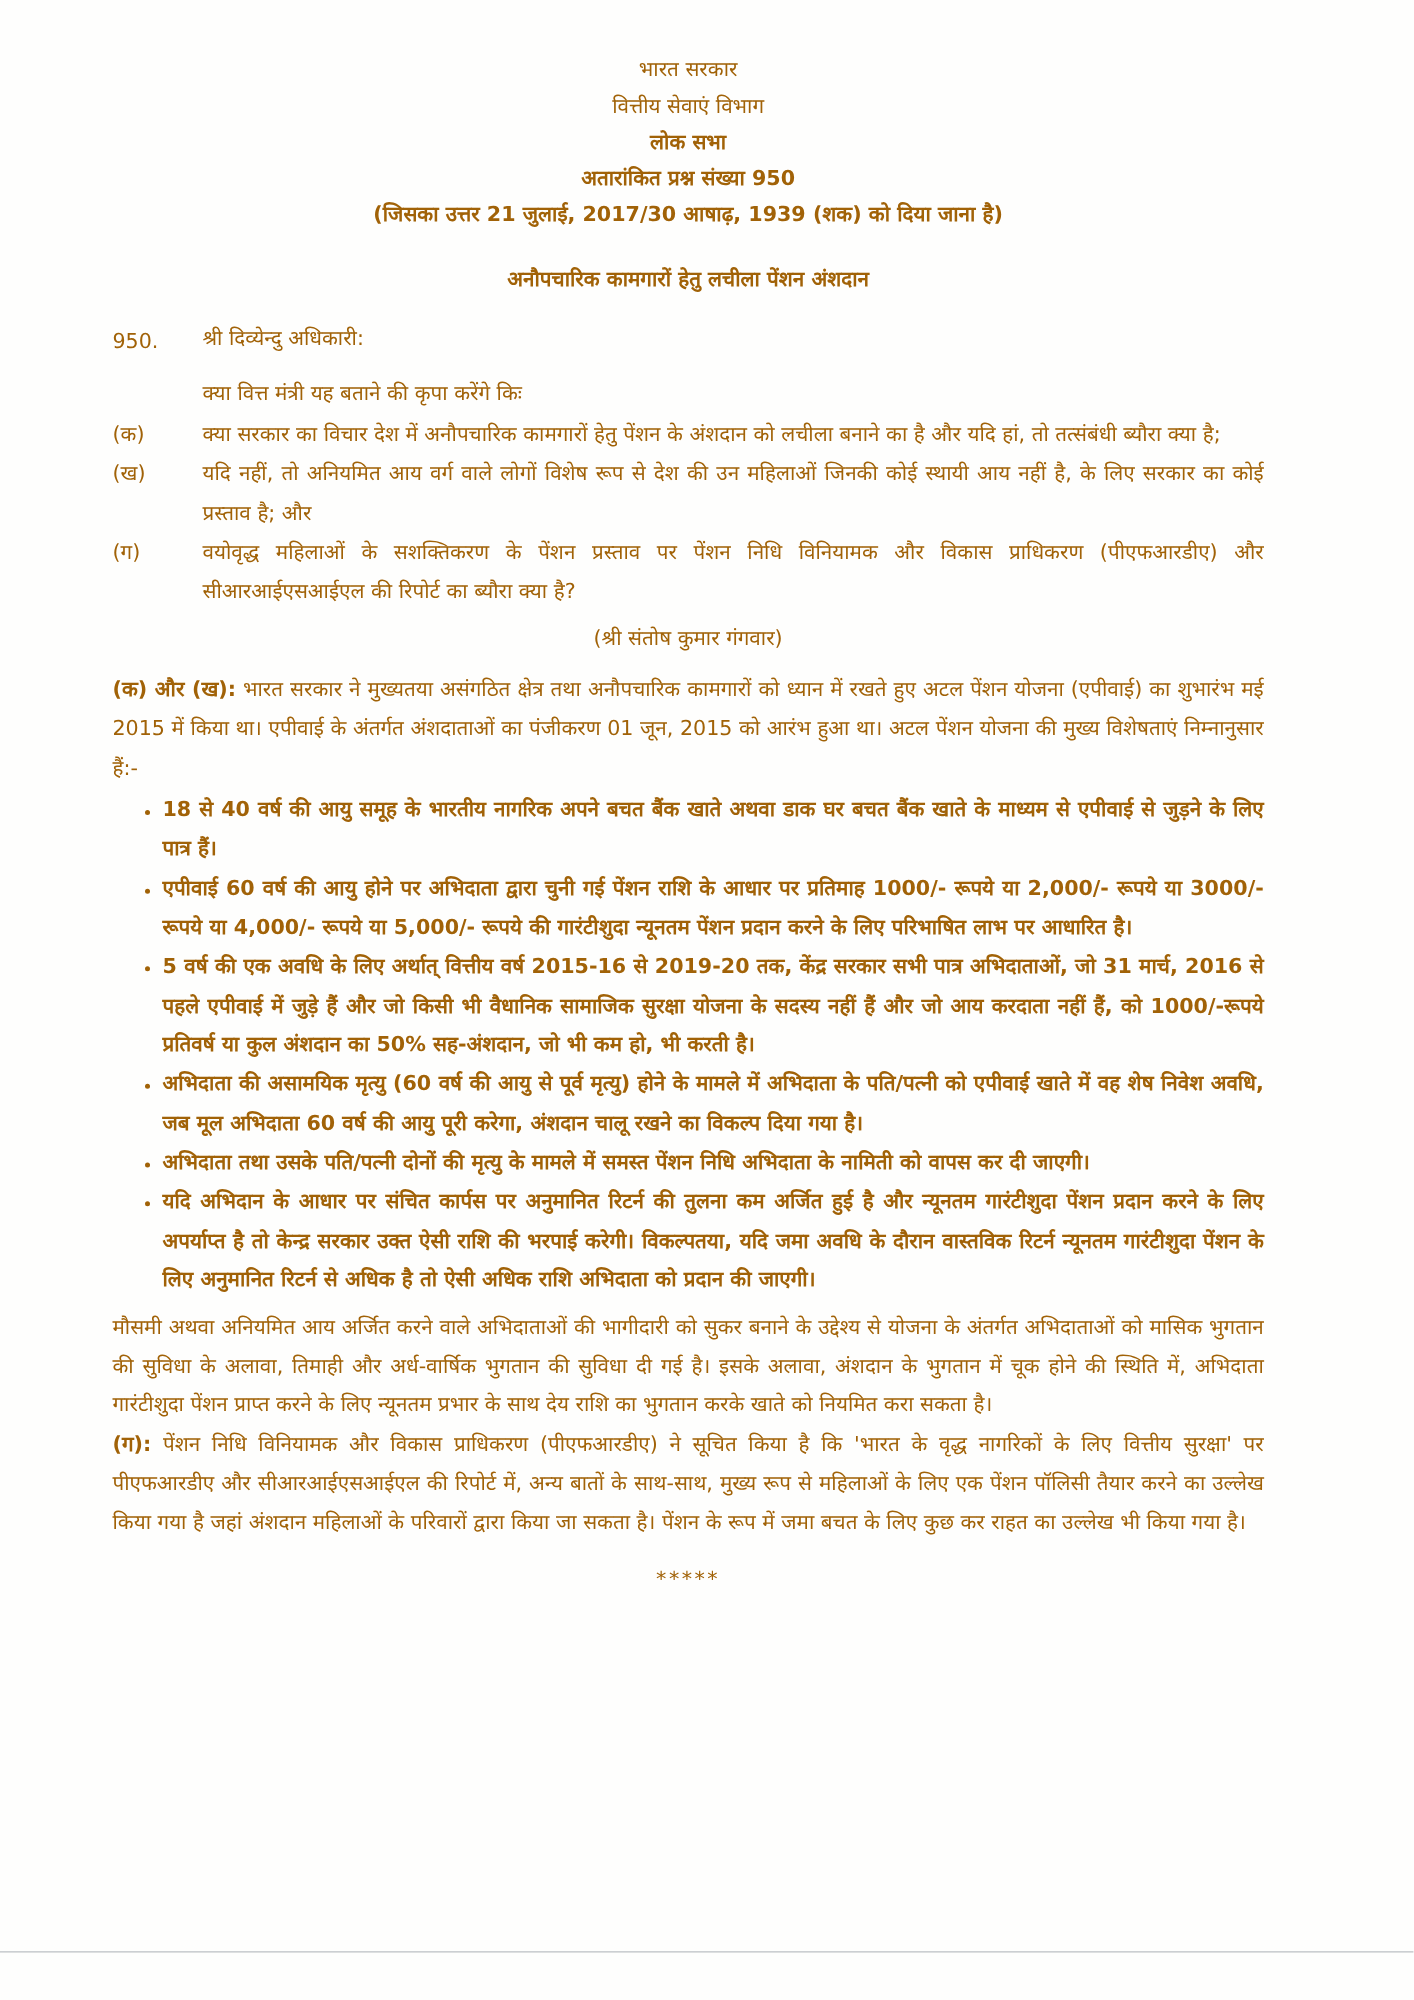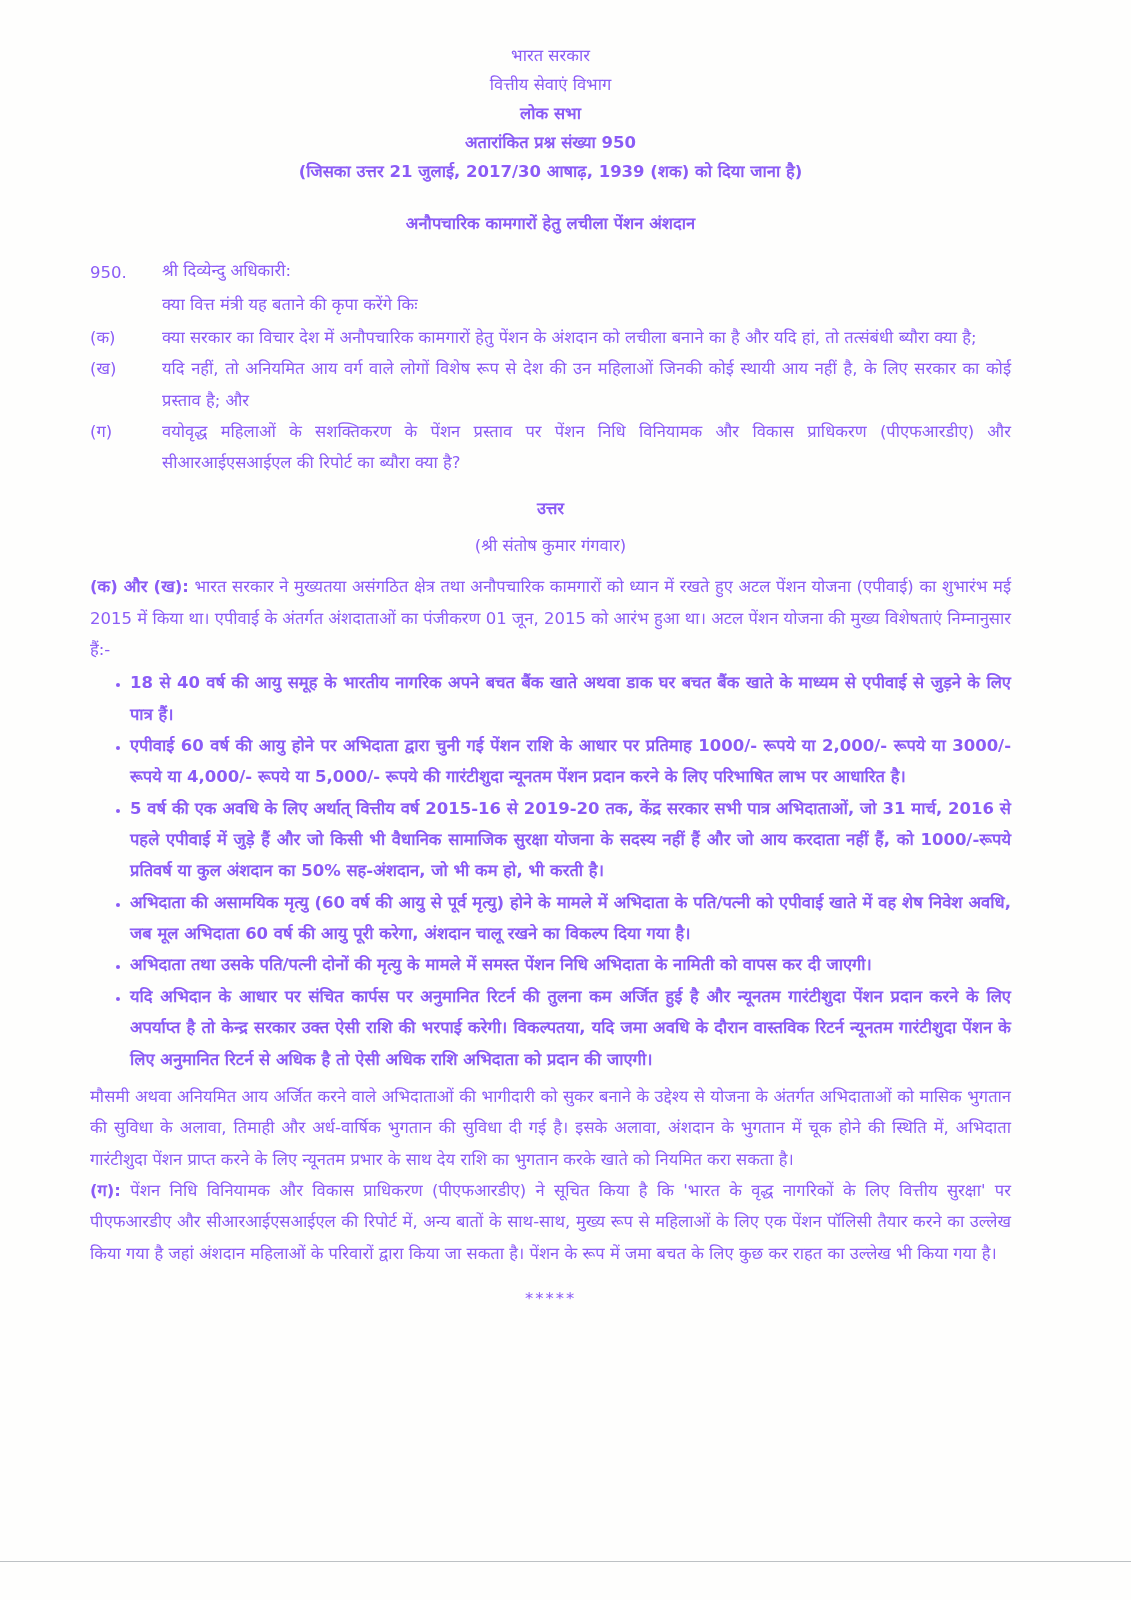--- a/index.html
+++ b/index.html
@@ -1,41 +1,41 @@
 <!DOCTYPE html>
 <html lang="hi"><head>
 <meta charset="utf-8">
 <style>
   * { margin: 0; padding: 0; box-sizing: border-box; }
   html, body { background: #ffffff; }
   .page {
     width: 1131px;
     height: 1600px;
     background: #fefefdff;
-    color: #8b5cf6;
+    color: #a16207;
     font-family: "DejaVu Sans", "Liberation Sans", sans-serif;
     font-size: 16.5px;
     line-height: 1.9;
     padding: 42px 120px 0 90px;
     position: relative;
     overflow: hidden;
   }
   .doc-header { text-align: center; margin-bottom: 16px; }
   .doc-header div { line-height: 1.75; }
   .hdr-bold { font-weight: bold; }
   .hdr-subject { font-weight: bold; margin-top: 24px; }
 
   .q-row {
     display: grid;
     grid-template-columns: 72px 1fr;
     column-gap: 0;
     align-items: start;
   }
   .q-number { padding-top: 2px; }
-  .q-member { }
+  .q-member { margin-bottom: 10px; }
   .q-intro { margin: 0 0 2px 72px; }
   .q-part-text { text-align: justify; }
 
   .answer-heading { text-align: center; font-weight: bold; margin-top: 14px; }
   .minister-designation { text-align: center; margin-top: 2px; }
   .minister-name { text-align: center; margin-top: 6px; margin-bottom: 10px; }
 
   .body-para { text-align: justify; margin-top: 0; }
   .para-label { font-weight: bold; }
 
@@ -88,21 +88,20 @@
       <span>(ख)</span>
       <span class="q-part-text">यदि नहीं, तो अनियमित आय वर्ग वाले लोगों विशेष रूप से देश की उन महिलाओं जिनकी कोई स्थायी आय नहीं है, के लिए सरकार का कोई प्रस्ताव है; और</span>
     </div>
     <div class="q-row">
       <span>(ग)</span>
       <span class="q-part-text">वयोवृद्ध महिलाओं के सशक्तिकरण के पेंशन प्रस्ताव पर पेंशन निधि विनियामक और विकास प्राधिकरण (पीएफआरडीए) और सीआरआईएसआईएल की रिपोर्ट का ब्यौरा क्या है?</span>
     </div>
   </div>
 
   <div class="answer-section">
-    <div class="answer-heading">उत्तर</div>
     <div class="minister-name">(श्री संतोष कुमार गंगवार)</div>
 
     <p class="body-para">
       <span class="para-label">(क) और (ख):</span>
       <span>भारत सरकार ने मुख्यतया असंगठित क्षेत्र तथा अनौपचारिक कामगारों को ध्यान में रखते हुए अटल पेंशन योजना (एपीवाई) का शुभारंभ मई 2015 में किया था। एपीवाई के अंतर्गत अंशदाताओं का पंजीकरण 01 जून, 2015 को आरंभ हुआ था। अटल पेंशन योजना की मुख्य विशेषताएं निम्नानुसार हैं:-</span>
     </p>
 
     <ul class="features">
       <li><span>18 से 40 वर्ष की आयु समूह के भारतीय नागरिक अपने बचत बैंक खाते अथवा डाक घर बचत बैंक खाते के माध्यम से एपीवाई से जुड़ने के लिए पात्र हैं।</span></li>
       <li><span>एपीवाई 60 वर्ष की आयु होने पर अभिदाता द्वारा चुनी गई पेंशन राशि के आधार पर प्रतिमाह 1000/- रूपये या 2,000/- रूपये या 3000/- रूपये या 4,000/- रूपये या 5,000/- रूपये की गारंटीशुदा न्यूनतम पेंशन प्रदान करने के लिए परिभाषित लाभ पर आधारित है।</span></li>

